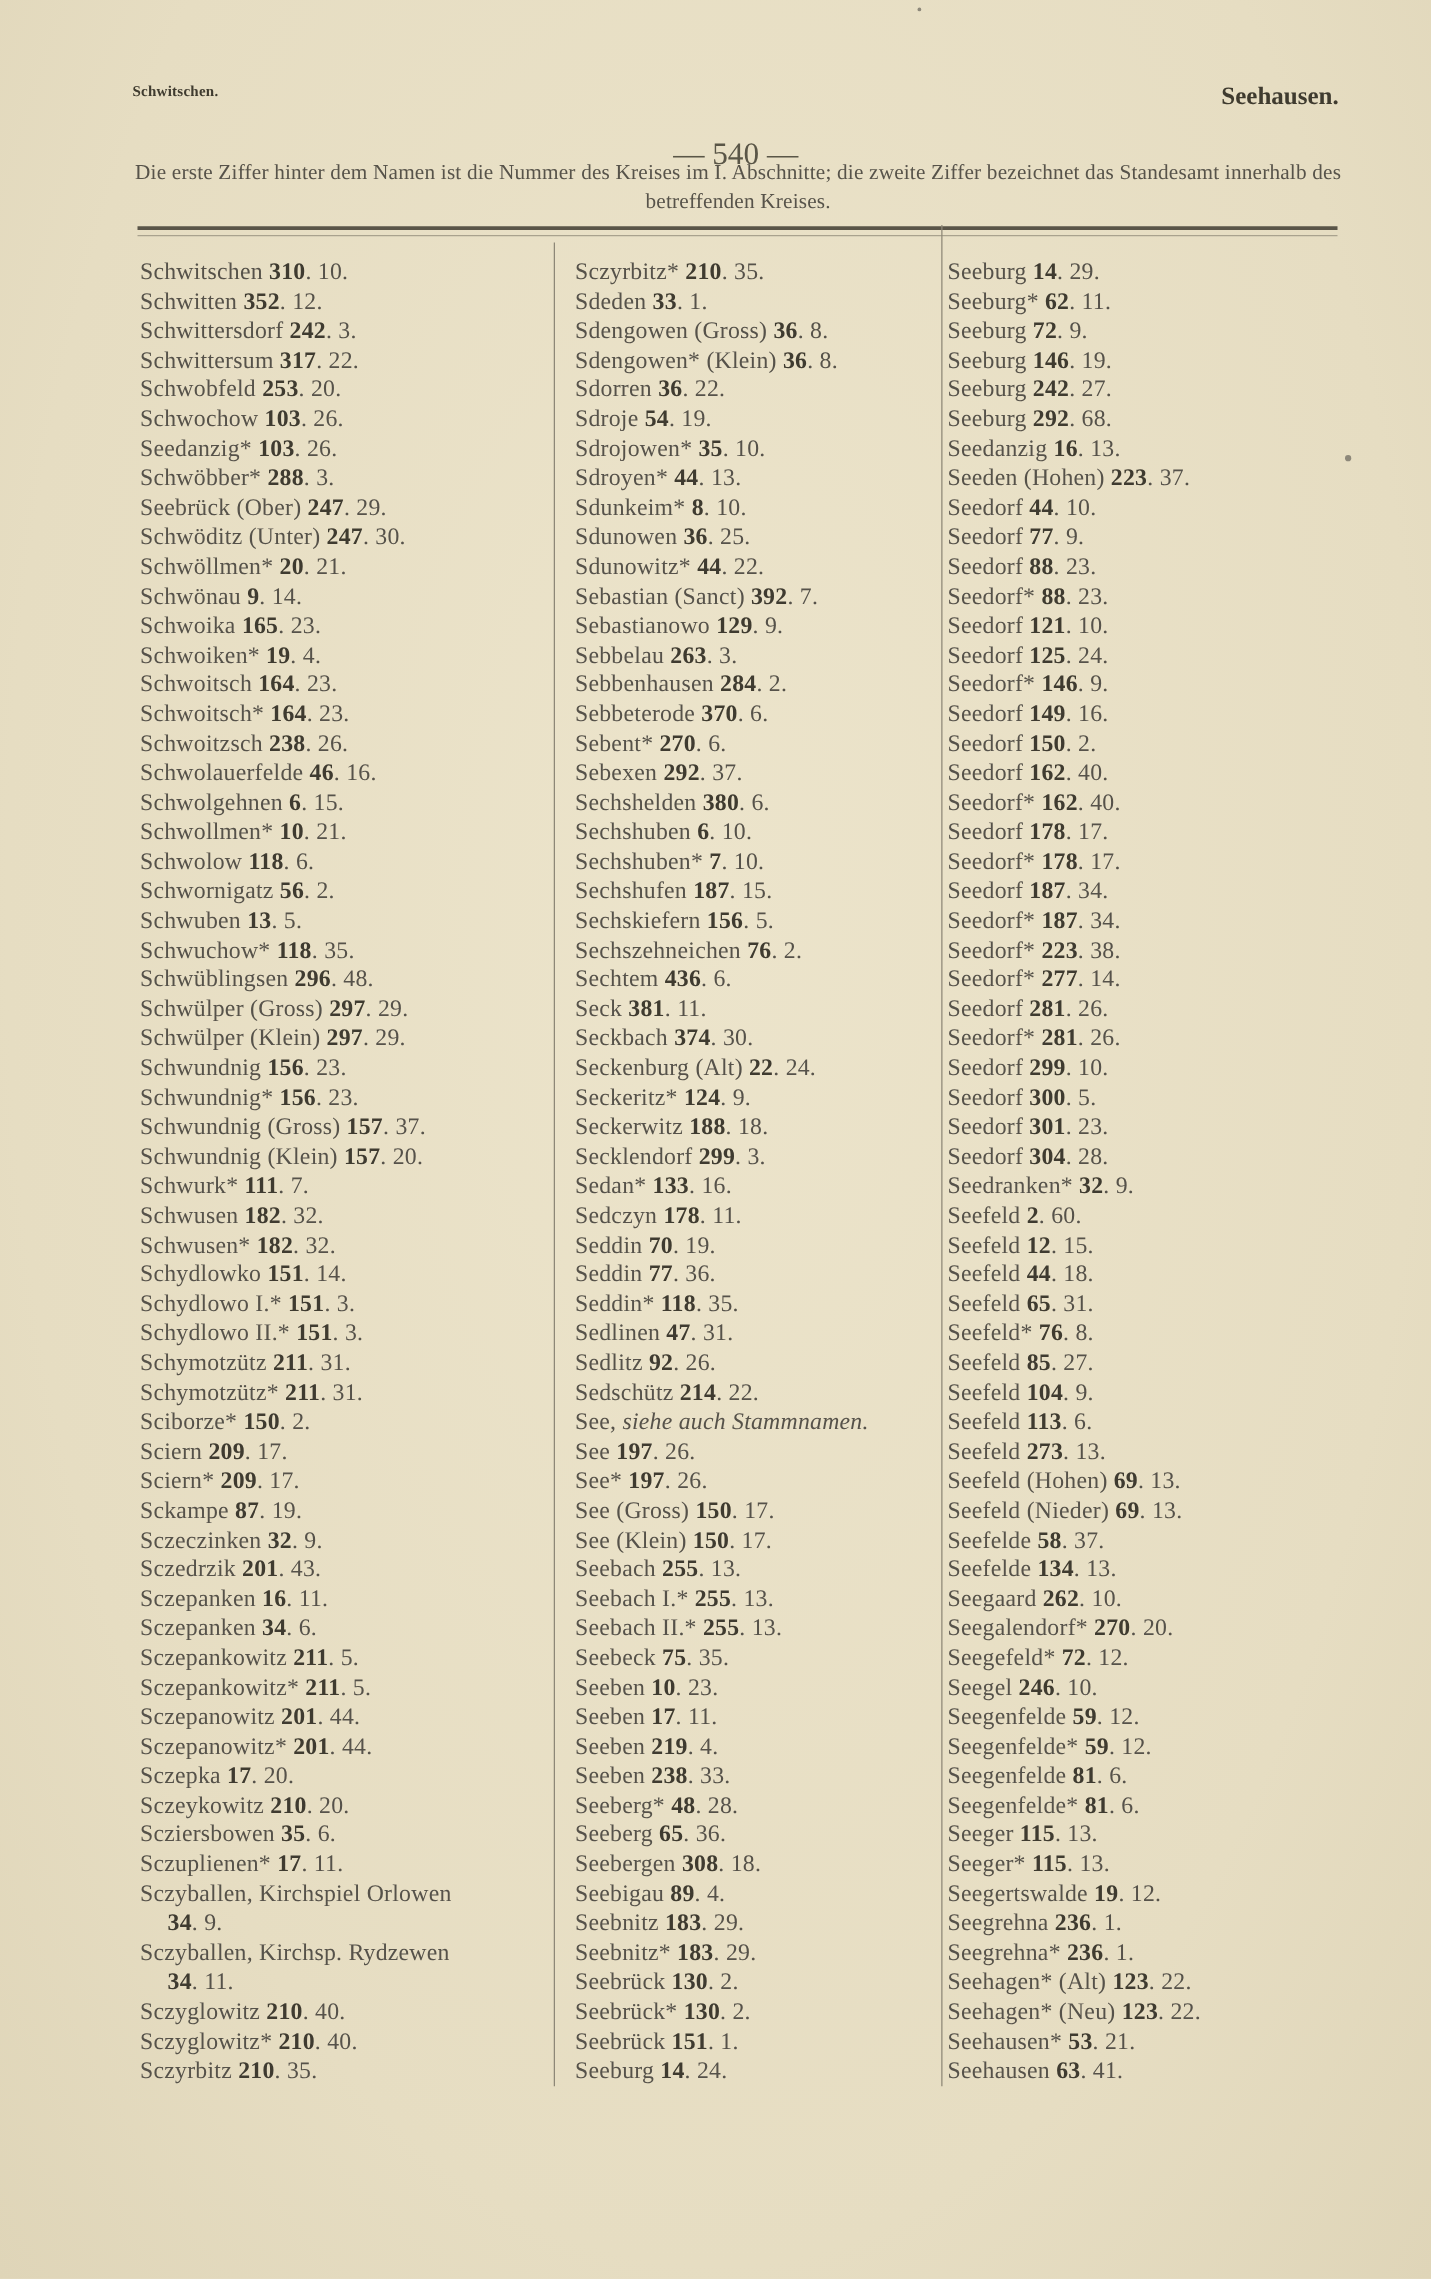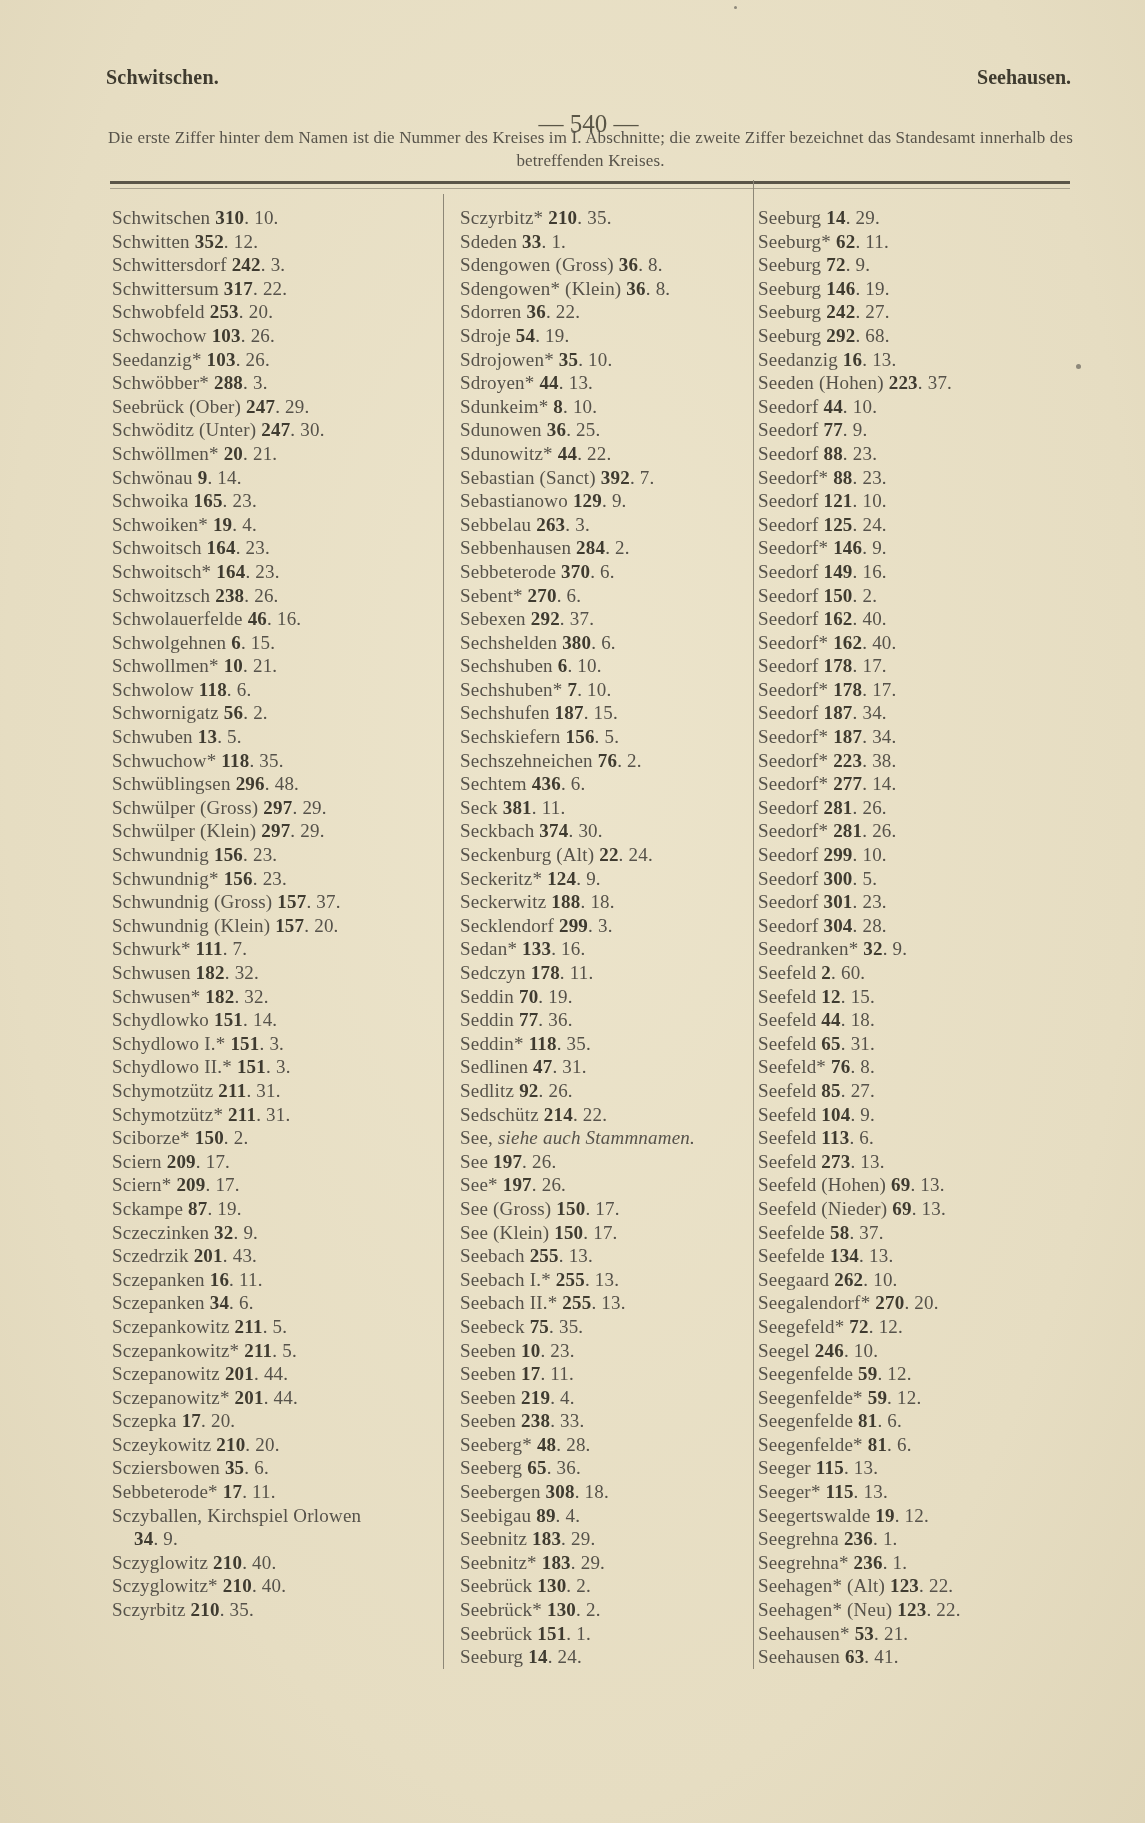--- a/index.html
+++ b/index.html
@@ -7,21 +7,21 @@
     width: 1145px; height: 1823px;
     background: #e9e1c8;
     font-family: "Liberation Serif", "DejaVu Serif", serif;
     color: #4a4638;
     position: relative;
     overflow: hidden;
   }
   .page { position: absolute; left: 0; top: 0; width: 1145px; height: 1823px;
     background: radial-gradient(ellipse at 50% 40%, #ece4cb 0%, #e6ddc2 70%, #dfd5b8 100%); }
   .running-head { position: absolute; top: 66px; left: 106px; right: 74px; height: 30px; }
-  .rh-left { position: absolute; left: 0; top: 0; font-size: 20px; font-weight: bold; color: #3f3b2f; letter-spacing: 0.2px; }
+  .rh-left { position: absolute; left: 0; top: 0; font-size: 12px; font-weight: bold; color: #3f3b2f; letter-spacing: 0.2px; }
   .rh-center { position: absolute; left: 0; right: 0; text-align: center; top: -2px; font-size: 25px; color: #5a5647; margin-top: 46px; }
   .rh-right { position: absolute; right: 0; top: 0; font-size: 20px; font-weight: bold; color: #3f3b2f; }
   .preface { position: absolute; top: 126px; left: 100px; right: 64px; text-align: center;
     font-size: 17px; line-height: 23px; color: #57534a; letter-spacing: 0.15px; }
   .rule-thick { position: absolute; top: 181px; left: 110px; width: 960px; height: 3px; background: #5a5548; }
   .rule-thin { position: absolute; top: 188px; left: 110px; width: 960px; height: 1px; background: #a9a28e; }
   .columns { position: absolute; top: 206px; left: 0; width: 1145px; }
   .col { position: absolute; top: 0; }
   .col-1 { left: 112px; width: 318px; }
   .col-2 { left: 443px; width: 320px; padding-left: 16px; border-left: 1px solid #8d8777; }
@@ -100,22 +100,23 @@
         <div class="entry"><span>Sczedrzik</span> <span class="k">201</span>. <span>43.</span></div>
         <div class="entry"><span>Sczepanken</span> <span class="k">16</span>. <span>11.</span></div>
         <div class="entry"><span>Sczepanken</span> <span class="k">34</span>. <span>6.</span></div>
         <div class="entry"><span>Sczepankowitz</span> <span class="k">211</span>. <span>5.</span></div>
         <div class="entry"><span>Sczepankowitz*</span> <span class="k">211</span>. <span>5.</span></div>
         <div class="entry"><span>Sczepanowitz</span> <span class="k">201</span>. <span>44.</span></div>
         <div class="entry"><span>Sczepanowitz*</span> <span class="k">201</span>. <span>44.</span></div>
         <div class="entry"><span>Sczepka</span> <span class="k">17</span>. <span>20.</span></div>
         <div class="entry"><span>Sczeykowitz</span> <span class="k">210</span>. <span>20.</span></div>
         <div class="entry"><span>Scziersbowen</span> <span class="k">35</span>. <span>6.</span></div>
-        <div class="entry"><span>Sebbeterode*</span> <span class="k">17</span>. <span>11.</span></div>
+        <div class="entry"><span>Sczuplienen*</span> <span class="k">17</span>. <span>11.</span></div>
         <div class="entry wrap"><span>Sczyballen, Kirchspiel Orlowen</span> <span class="cont"><span class="k">34</span>. <span>9.</span></span></div>
+        <div class="entry wrap"><span>Sczyballen, Kirchsp. Rydzewen</span> <span class="cont"><span class="k">34</span>. <span>11.</span></span></div>
         <div class="entry"><span>Sczyglowitz</span> <span class="k">210</span>. <span>40.</span></div>
         <div class="entry"><span>Sczyglowitz*</span> <span class="k">210</span>. <span>40.</span></div>
         <div class="entry"><span>Sczyrbitz</span> <span class="k">210</span>. <span>35.</span></div>
       </div>
     <div class="col col-2">
         <div class="entry"><span>Sczyrbitz*</span> <span class="k">210</span>. <span>35.</span></div>
         <div class="entry"><span>Sdeden</span> <span class="k">33</span>. <span>1.</span></div>
         <div class="entry"><span>Sdengowen (Gross)</span> <span class="k">36</span>. <span>8.</span></div>
         <div class="entry"><span>Sdengowen* (Klein)</span> <span class="k">36</span>. <span>8.</span></div>
         <div class="entry"><span>Sdorren</span> <span class="k">36</span>. <span>22.</span></div>

